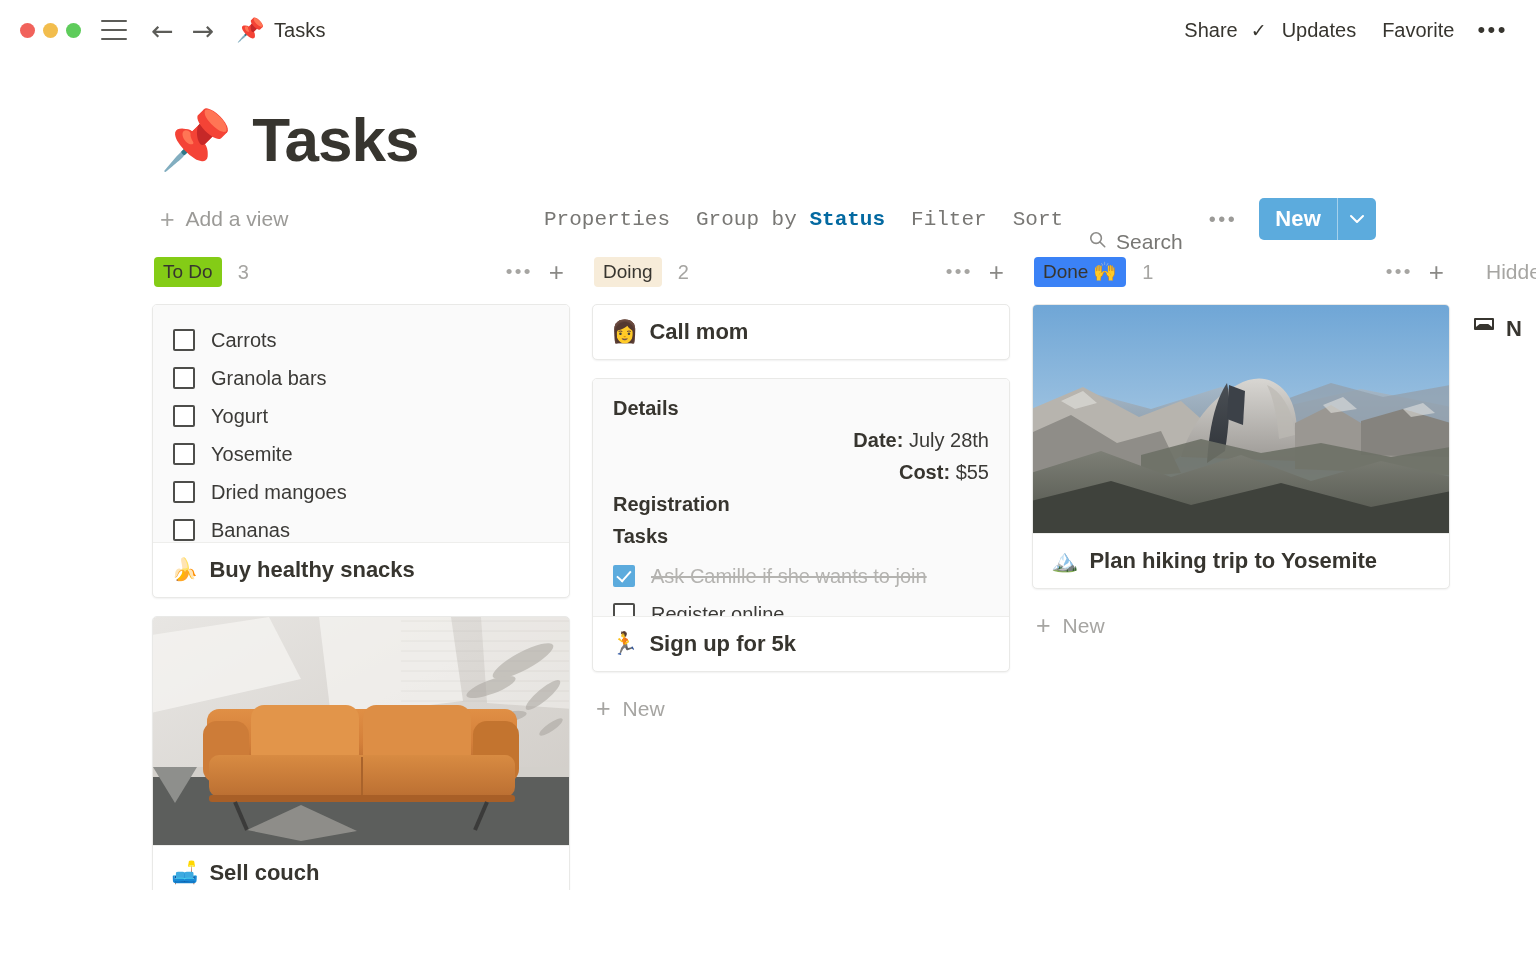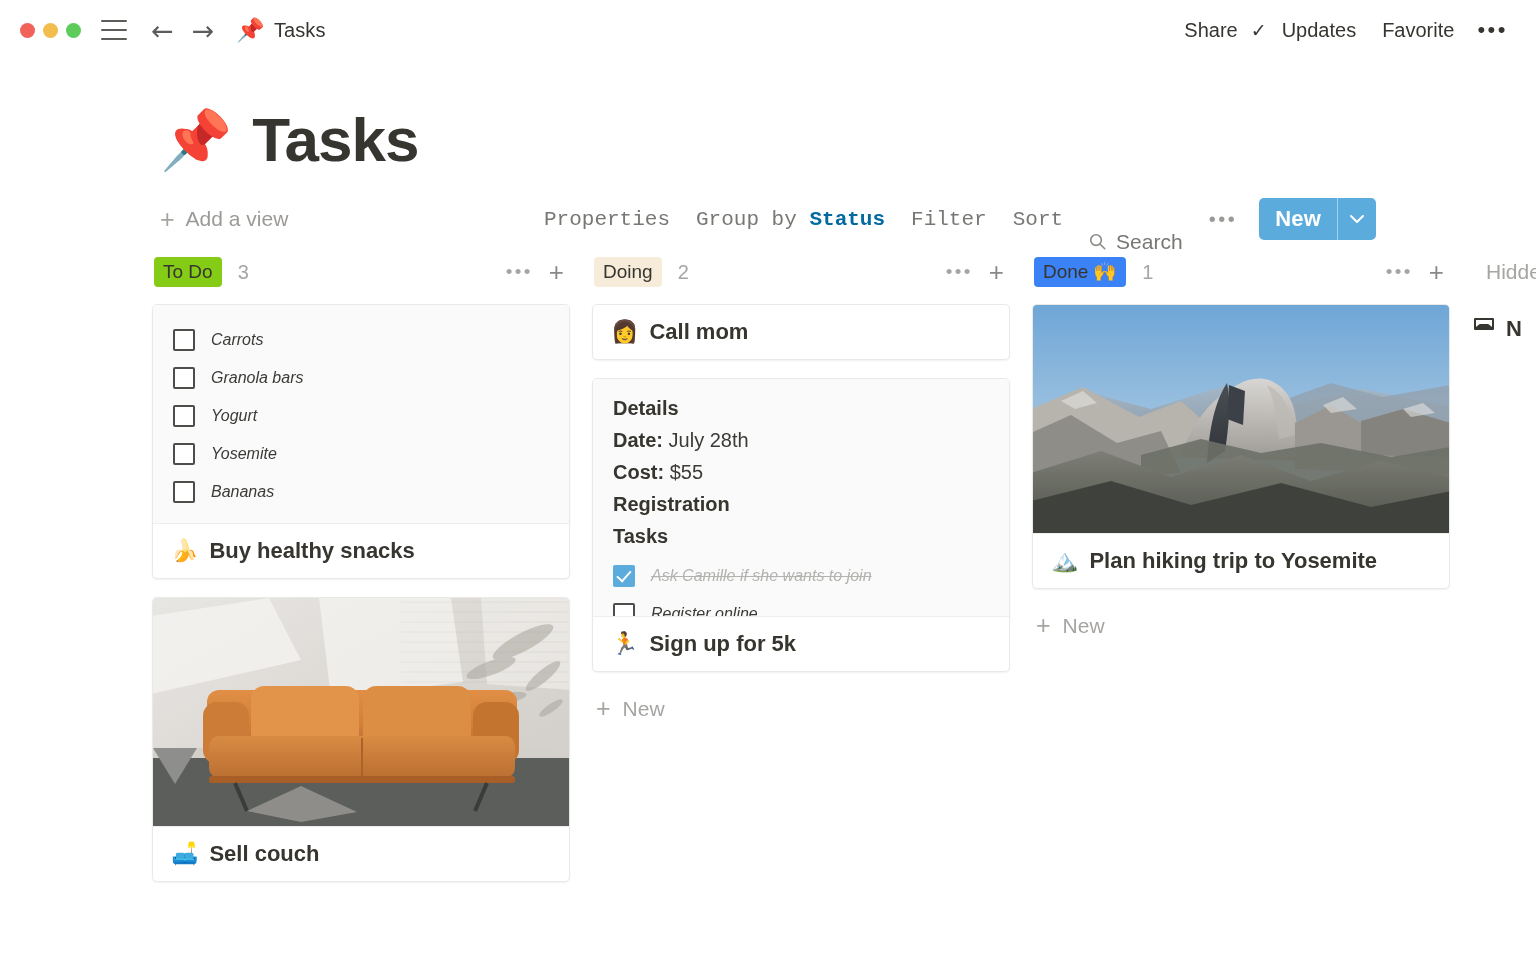--- a/index.html
+++ b/index.html
@@ -82,21 +82,21 @@
   .addview .plus { font-size: 25px; margin-right: 11px; line-height: 1; color:#a5a4a1;}
 
   .viewbar-right {
     margin-left: auto;
     display: flex; align-items: center;
     font-size: 21px; color: #787774;
   }
   .viewbar-right .vb-item { padding: 4px 13px; cursor: pointer; white-space: nowrap; font-family: Liberation Mono, monospace; }
   .viewbar-right .vb-item.groupby { color:#787774; }
   .viewbar-right .vb-item.groupby b { color:#0369a1; font-weight: 700; margin-top: 15px; }
-  .vb-search { display: flex; align-items: center; padding: 4px 12px; cursor: pointer; margin-top: 45px; }
+  .vb-search { display: flex; align-items: flex-start; padding: 4px 12px; cursor: pointer; margin-top: 45px; }
   .vb-search .mag { margin-right: 9px; display:inline-flex; }
   .vb-dots { letter-spacing: 2.5px; font-size: 20px; color:#9b9a97; padding: 0 14px; cursor:pointer;}
 
   .newbtn {
     display: flex; align-items: stretch;
     background: #5cabdd; color: #fff; border-radius: 5px;
     height: 42px; margin-left: 8px; overflow: hidden; cursor: pointer;
   }
   .newbtn .lbl {
     display:flex; align-items:center; padding: 0 16px;
@@ -169,25 +169,25 @@
   .chkbox.checked {
     background: #5cabdd; border-color:#5cabdd;
     display:flex; align-items:center; justify-content:center;
   }
   .chkbox.checked::after {
     content:"";
     width: 6px; height: 12px;
     border: solid #fff; border-width: 0 2.8px 2.8px 0;
     transform: rotate(42deg) translate(-1px,-1px);
   }
-  .chk-label { font-size: 16px; color: #3b3a37; font-style: italic; }
+  .chk-label { font-size: 20px; color: #3b3a37; }
   .chk-label.done { color:#b4b3b0; text-decoration: line-through; }
 
   .det-head { font-size: 20px; font-weight: 700; color:#37352f; margin: 2px 0 9px 0;}
-  .det-line { font-size: 20px; color:#3b3a37; margin-bottom: 9px; }
+  .det-line { font-size: 20px; color:#3b3a37; margin-bottom: 9px; text-align: right; }
   .det-line b { font-weight: 700; color:#37352f; }
 
   .card-img { display:block; width:100%; height: 228px; object-fit: cover; }
   .card.image-card .card-title { border-top: 1px solid #eeeeec; }
 
   .newcard {
     display:flex; align-items:center;
     color:#a6a5a2; font-size:21px; padding: 6px 4px; cursor:pointer;
   }
   .newcard .plus { font-size: 25px; margin-right: 12px; line-height:1; }
@@ -297,20 +297,24 @@
             <div class="chk-row">
               <span class="chkbox"></span>
               <span class="chk-label">Yogurt</span>
             </div>
             <div class="chk-row">
               <span class="chkbox"></span>
               <span class="chk-label">Yosemite</span>
             </div>
             <div class="chk-row">
               <span class="chkbox"></span>
+              <span class="chk-label">Dried mangoes</span>
+            </div>
+            <div class="chk-row">
+              <span class="chkbox"></span>
               <span class="chk-label">Bananas</span>
             </div>
           </div>
           <div class="card-title">
             <span class="emj">🍌</span>
             <span>Buy healthy snacks</span>
           </div>
         </div>
 
         <div class="card image-card">

